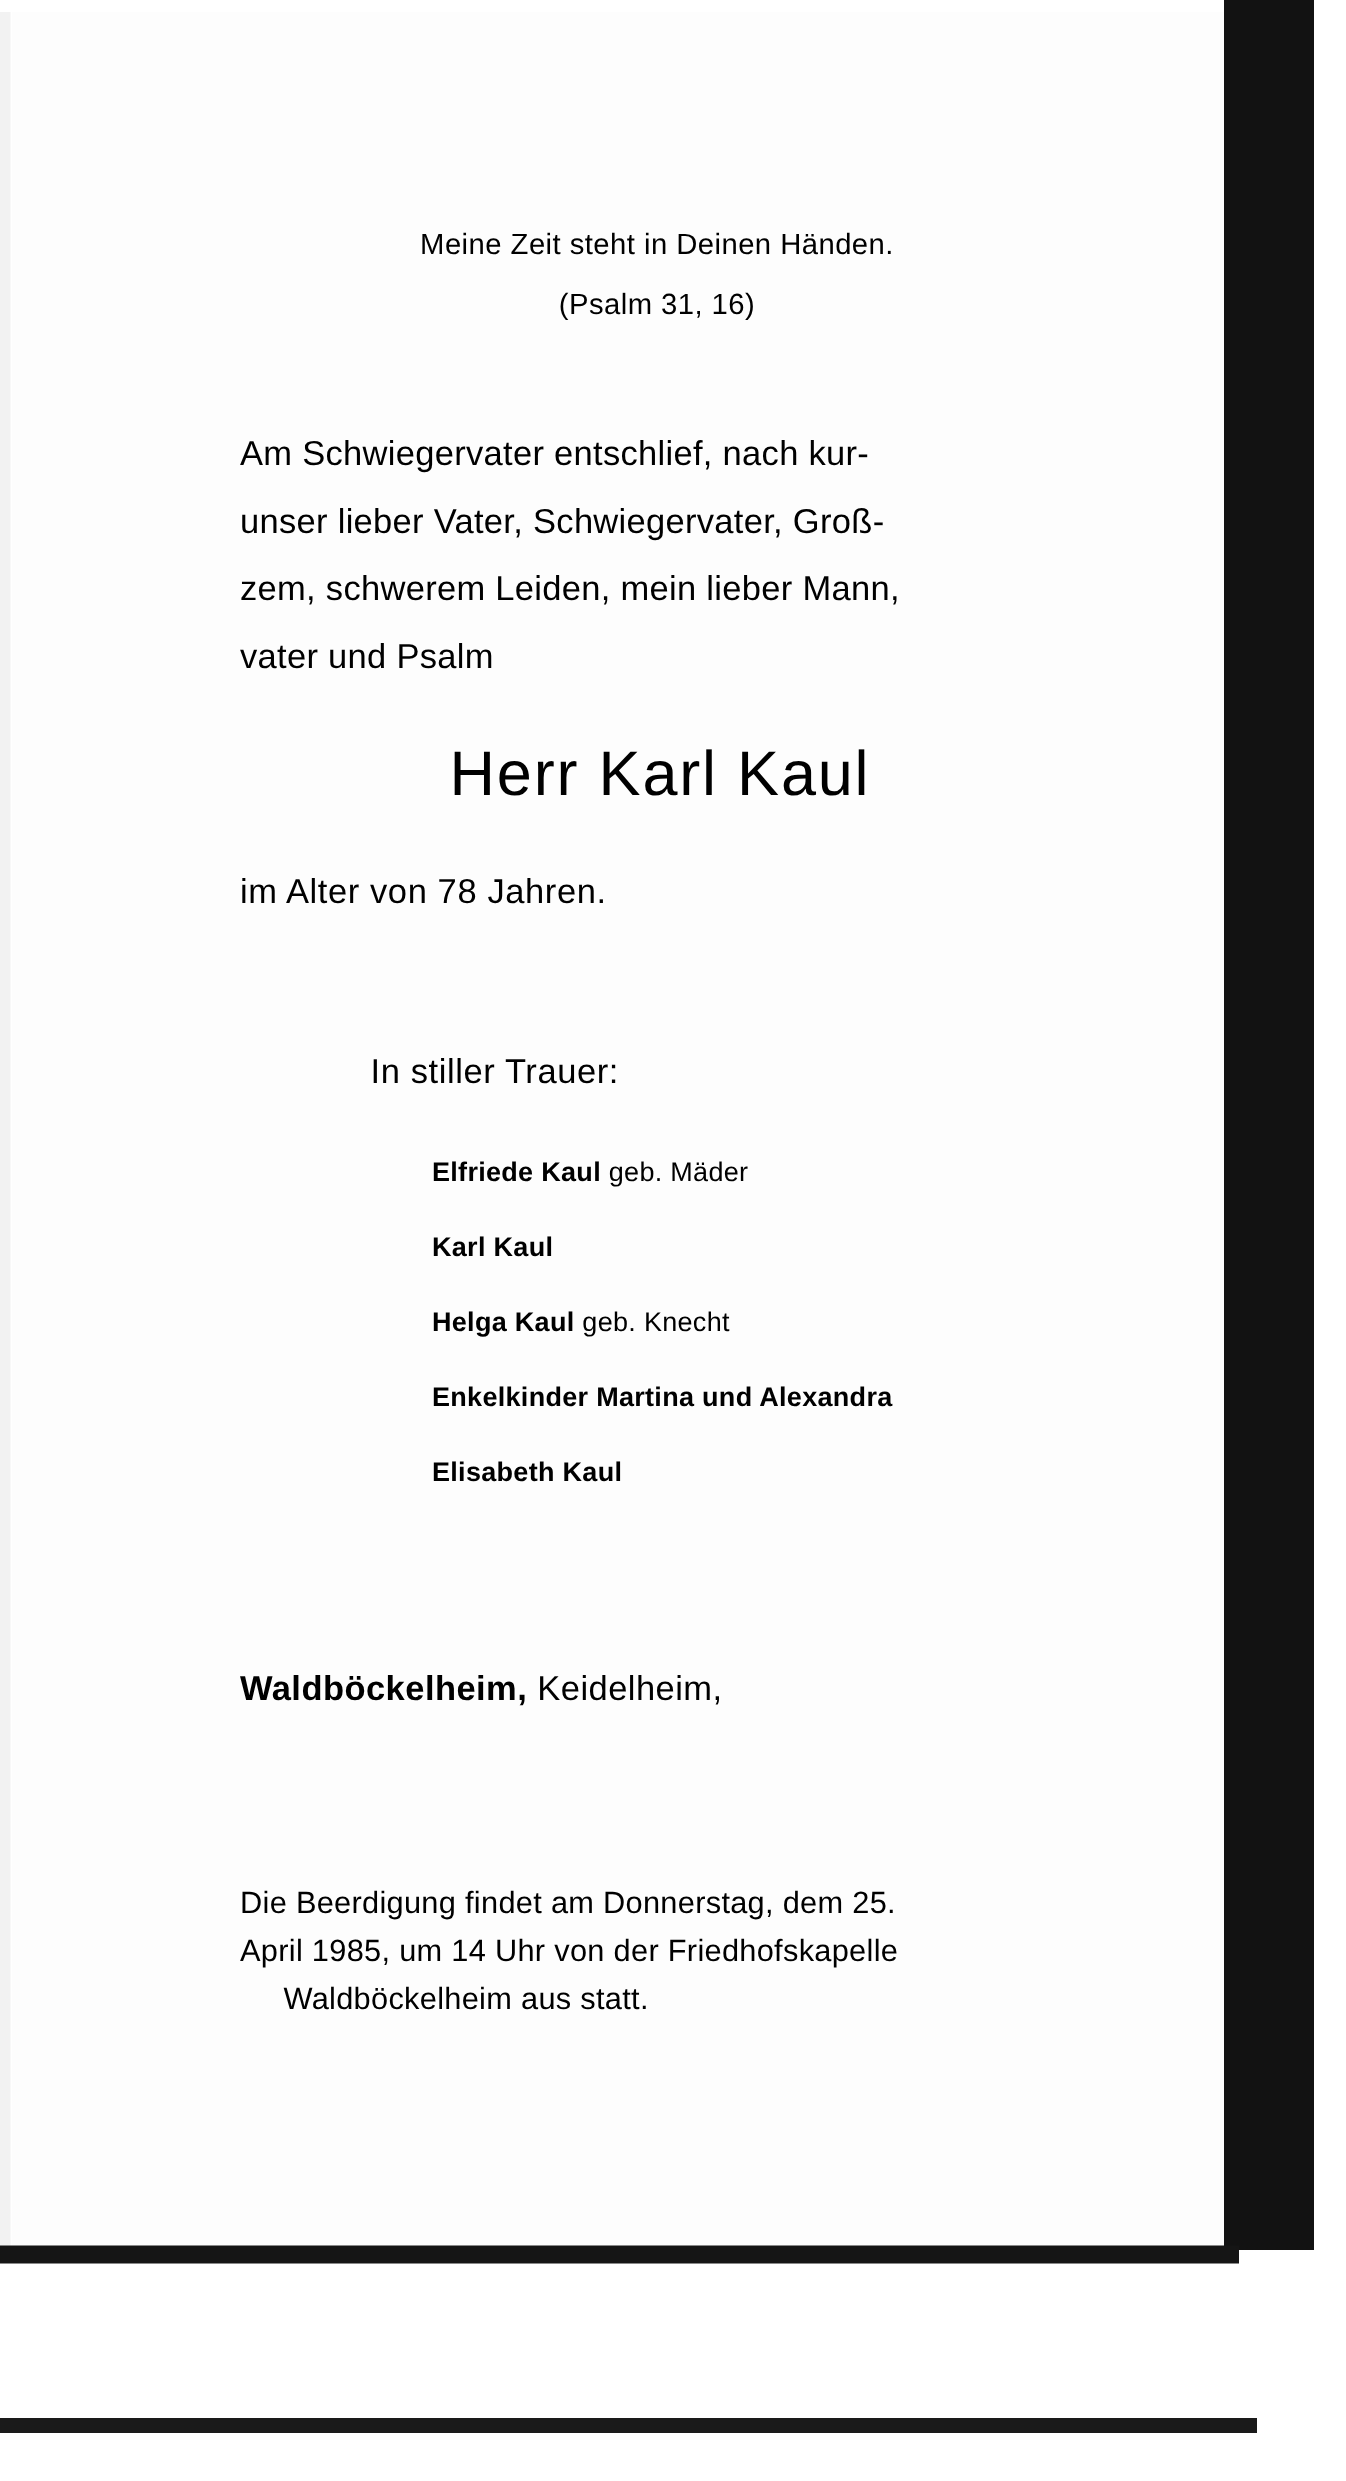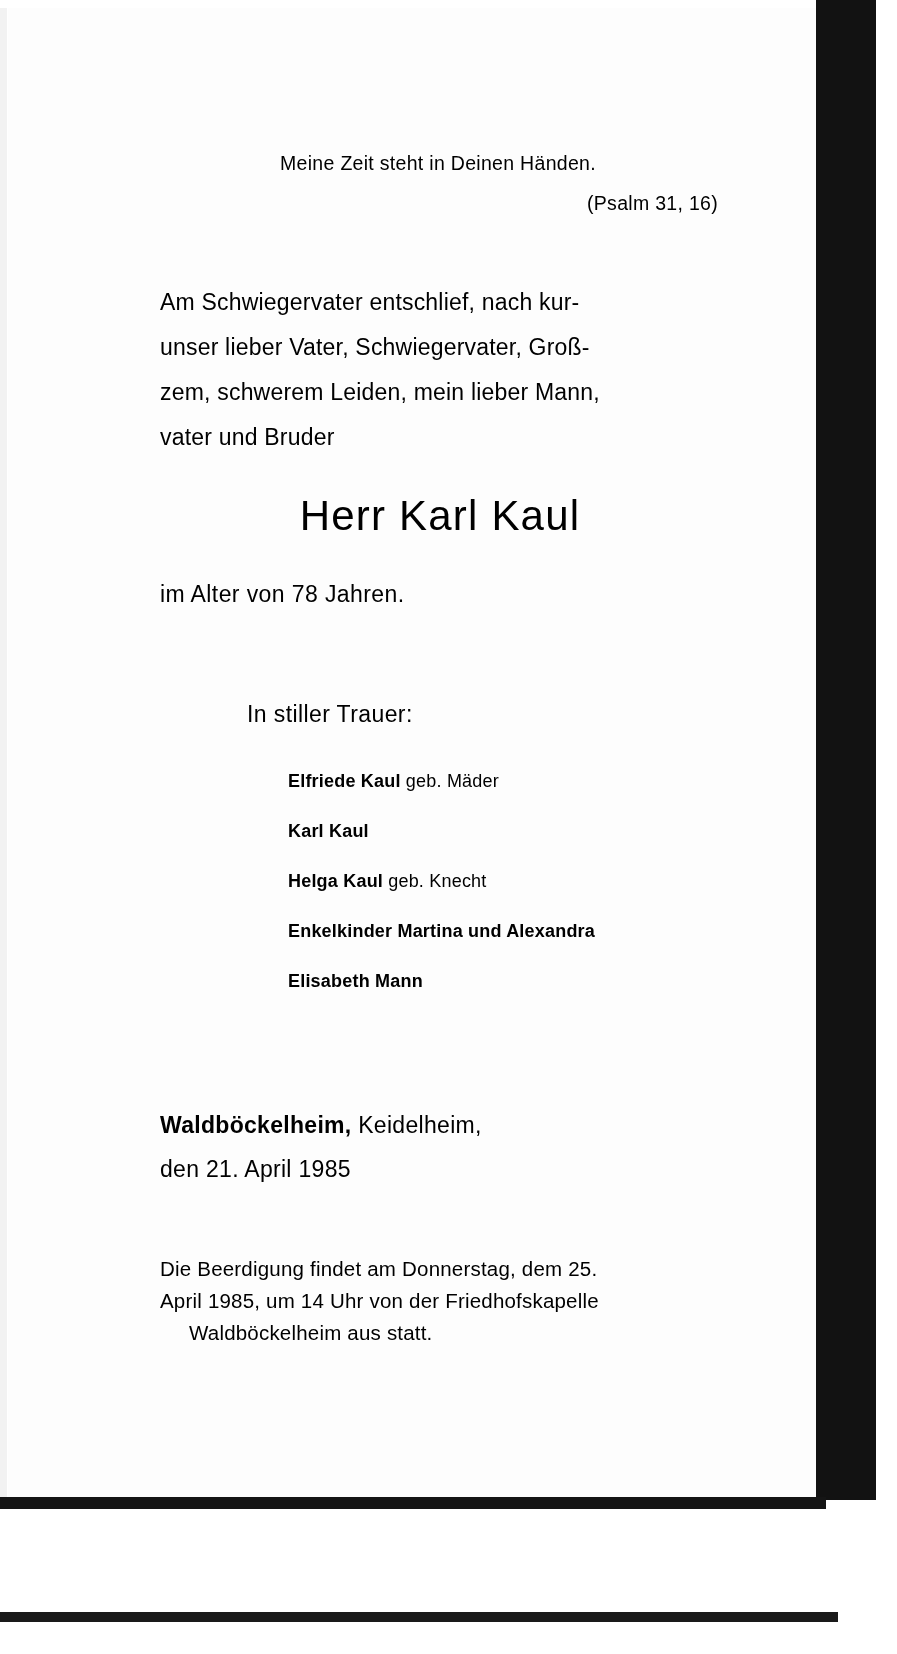--- a/index.html
+++ b/index.html
@@ -92,21 +92,21 @@
     text-align: center;
     font-size: 19.5px;
     letter-spacing: 0.3px;
     line-height: 1.0;
   }
   .motto-ref {
     position: absolute;
     left: 150px;
     top: 184px;
     width: 560px;
-    text-align: right;
+    text-align: center;
     font-size: 19.5px;
     letter-spacing: 0.3px;
   }
 
   .intro {
     position: absolute;
     left: 152px;
     top: 272px;
     width: 550px;
     font-size: 23px;
@@ -189,21 +189,21 @@
   <div class="card">
     <div class="content">
 
       <div class="motto">Meine Zeit steht in Deinen Händen.</div>
       <div class="motto-ref">(Psalm 31, 16)</div>
 
       <div class="intro">
         <div>Am Schwiegervater entschlief, nach kur-</div>
         <div>unser lieber Vater, Schwiegervater, Groß-</div>
         <div>zem, schwerem Leiden, mein lieber Mann,</div>
-        <div class="lastline">vater und Bruder</div>
+        <div class="lastline">vater und Psalm</div>
       </div>
 
       <div class="name">Herr Karl Kaul</div>
       <div class="age">im Alter von 78 Jahren.</div>
 
       <div class="mourn-head">In stiller Trauer:</div>
 
       <div class="mourners">
         <div>
           <b>Elfriede Kaul</b><span> geb. Mäder</span>
@@ -211,29 +211,28 @@
         <div>
           <b>Karl Kaul</b><span></span>
         </div>
         <div>
           <b>Helga Kaul</b><span> geb. Knecht</span>
         </div>
         <div>
           <b>Enkelkinder Martina und Alexandra</b><span></span>
         </div>
         <div>
-          <b>Elisabeth Mann</b><span></span>
+          <b>Elisabeth Kaul</b><span></span>
         </div>
       </div>
 
       <div class="place">
         <div>
           <b>Waldböckelheim,</b><span> Keidelheim,</span>
         </div>
-        <div>den 21. April 1985</div>
       </div>
 
       <div class="funeral">
         <div>Die Beerdigung findet am Donnerstag, dem 25.</div>
         <div>April 1985, um 14 Uhr von der Friedhofskapelle</div>
         <div class="lastline">Waldböckelheim aus statt.</div>
       </div>
 
     </div>
   </div>

